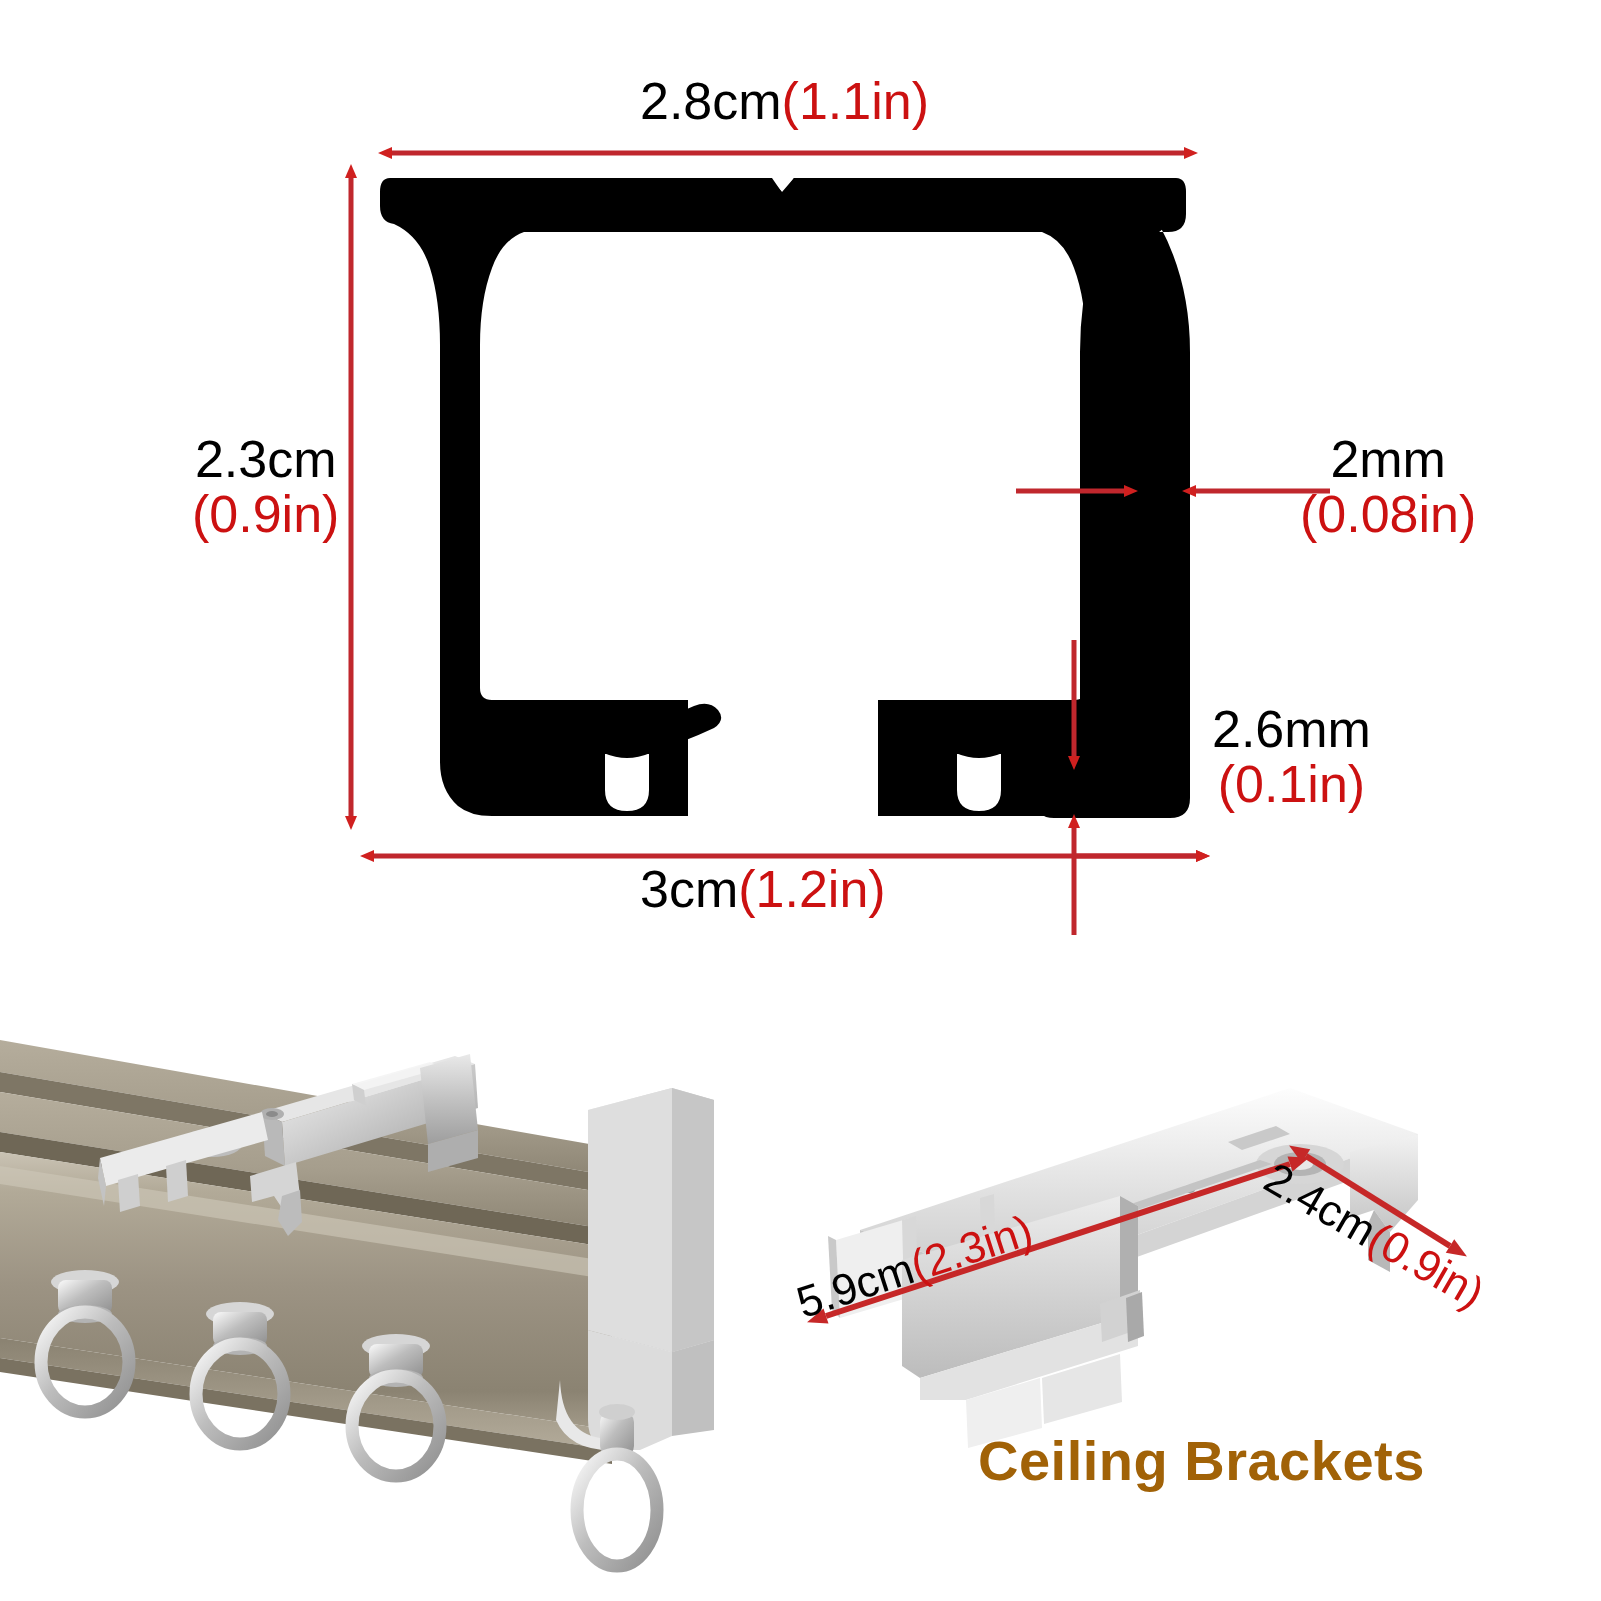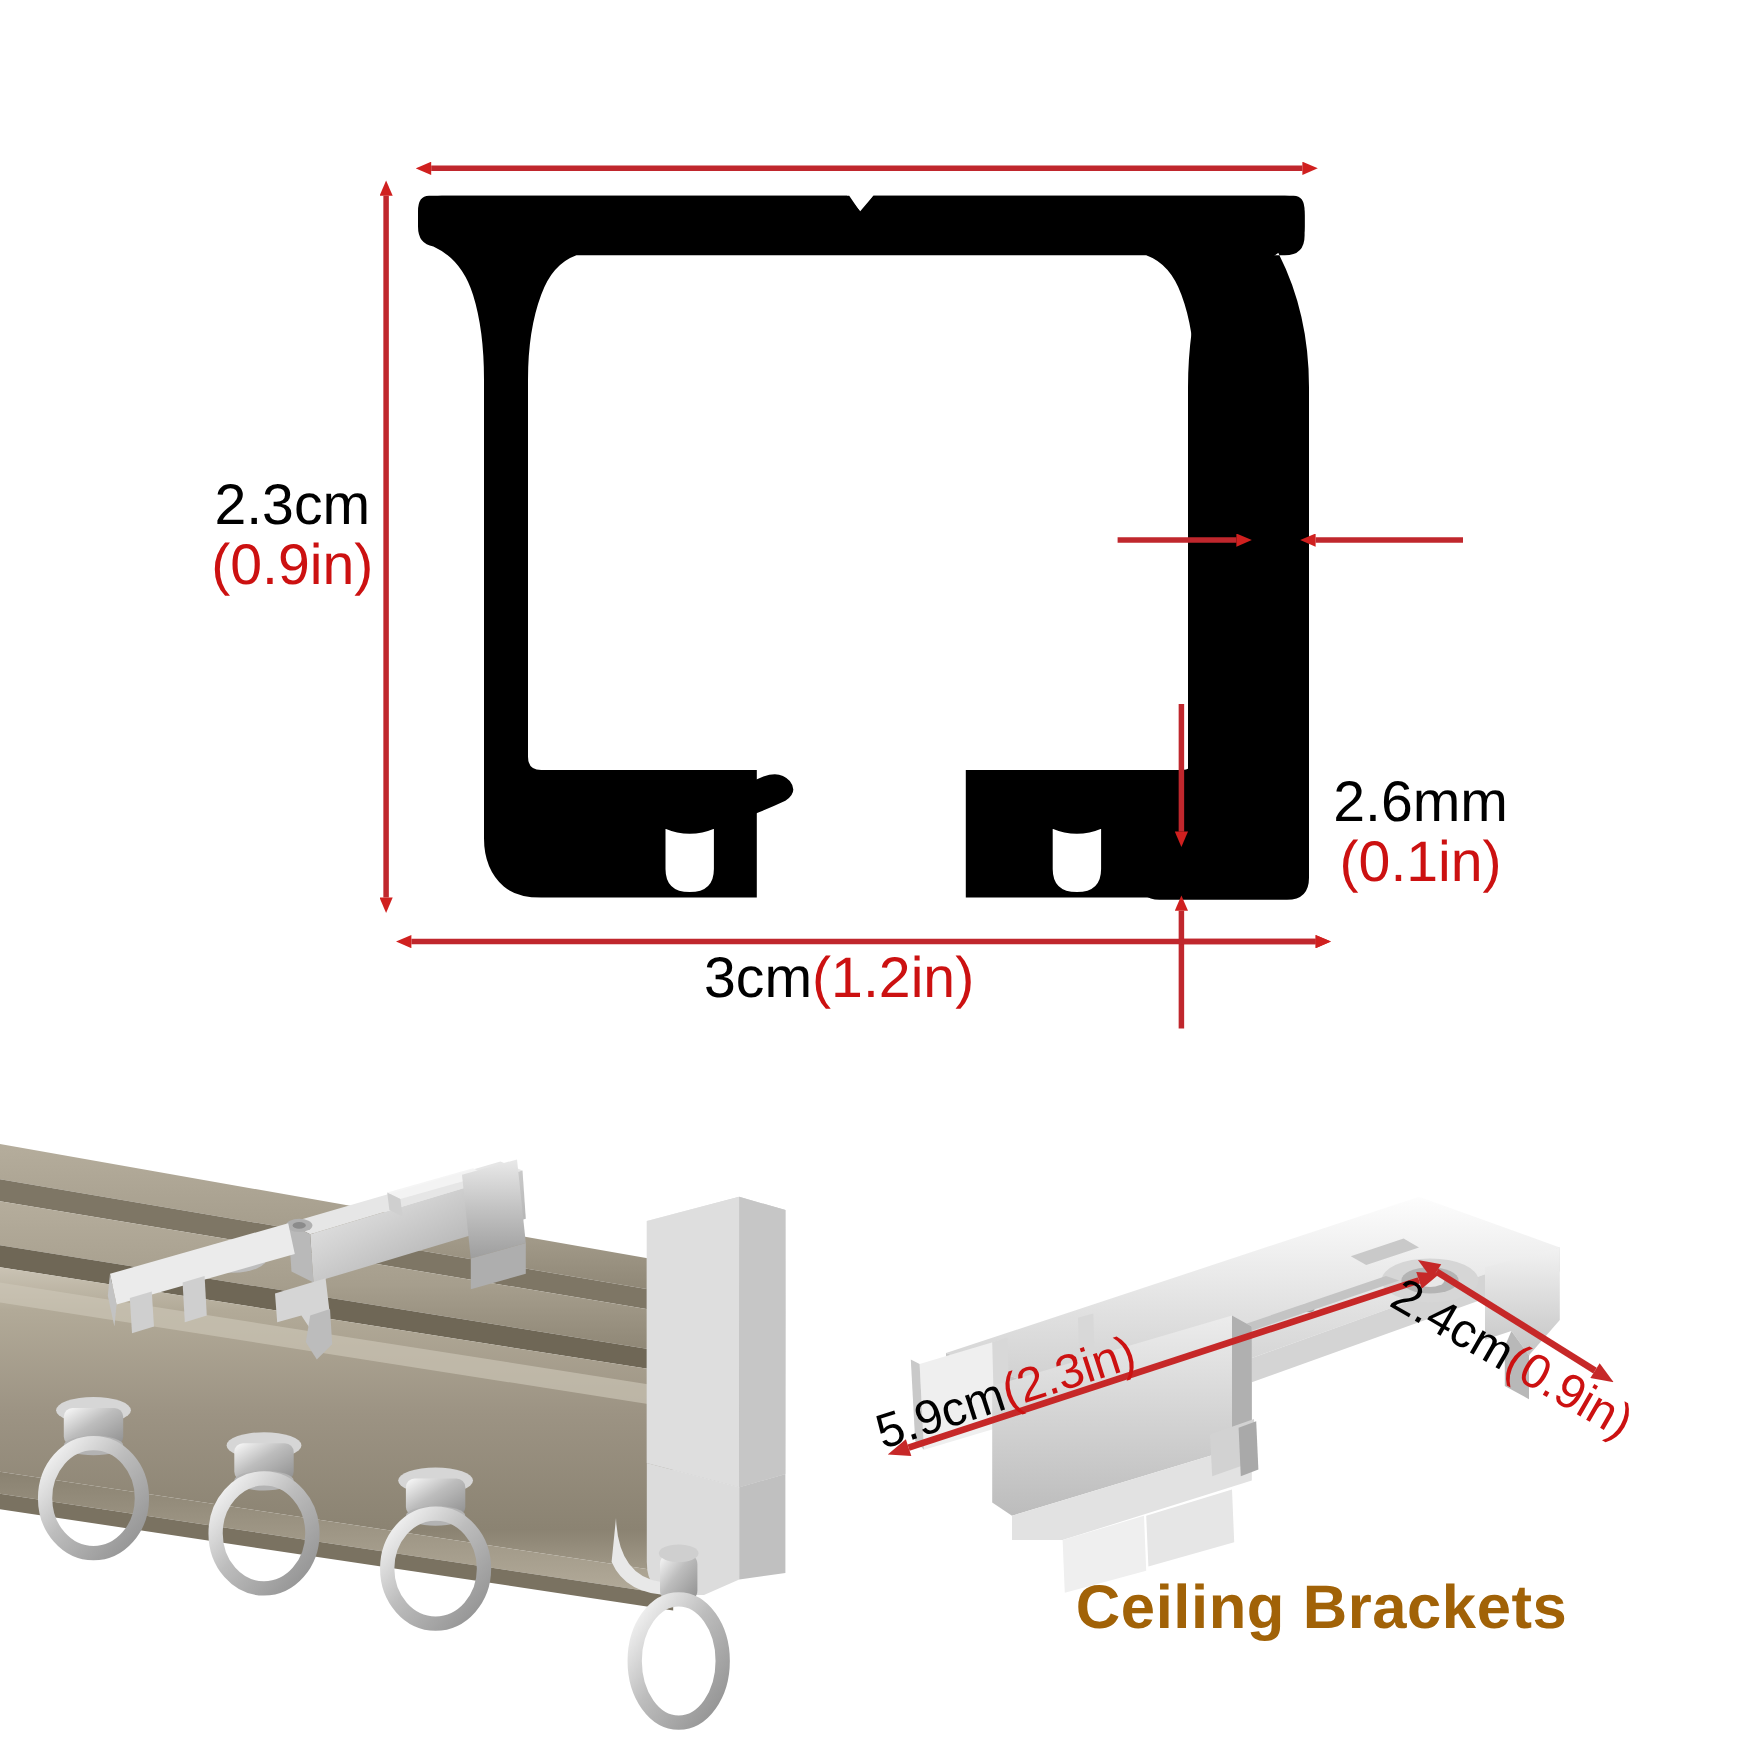--- a/index.html
+++ b/index.html
@@ -164,26 +164,33 @@
         <line x1="1074" y1="640" x2="1074" y2="756" stroke="#c0272d" stroke-width="5" marker-end="url(#arrR)"></line>
         <line x1="1074" y1="935" x2="1074" y2="828" stroke="#c0272d" stroke-width="5" marker-end="url(#arrR)"></line>
         <line x1="1074" y1="856" x2="1196" y2="856" stroke="#c0272d" stroke-width="5" marker-end="url(#arrR)"></line>
       </g>
 
       <g>
         <line x1="374" y1="856" x2="1196" y2="856" stroke="#c0272d" stroke-width="5" marker-start="url(#arrL)" marker-end="url(#arrR)"></line>
       </g>
     </svg>
 
+    <div class="lbl" style="left:640px;top:74px;font-size:52px;">
+      <span class="cm">2.8cm</span><span class="in">(1.1in)</span>
+    </div>
 
     <div class="lbl stack" style="left:192px;top:432px;font-size:52px;text-align:center;">
       <div class="cm">2.3cm</div>
       <div class="in">(0.9in)</div>
     </div>
 
+    <div class="lbl stack" style="left:1300px;top:432px;font-size:52px;">
+      <div class="cm">2mm</div>
+      <div class="in">(0.08in)</div>
+    </div>
 
     <div class="lbl stack" style="left:1212px;top:702px;font-size:52px;">
       <div class="cm">2.6mm</div>
       <div class="in">(0.1in)</div>
     </div>
 
     <div class="lbl" style="left:640px;top:862px;font-size:52px;">
       <span class="cm">3cm</span><span class="in">(1.2in)</span>
     </div>
   </div>

